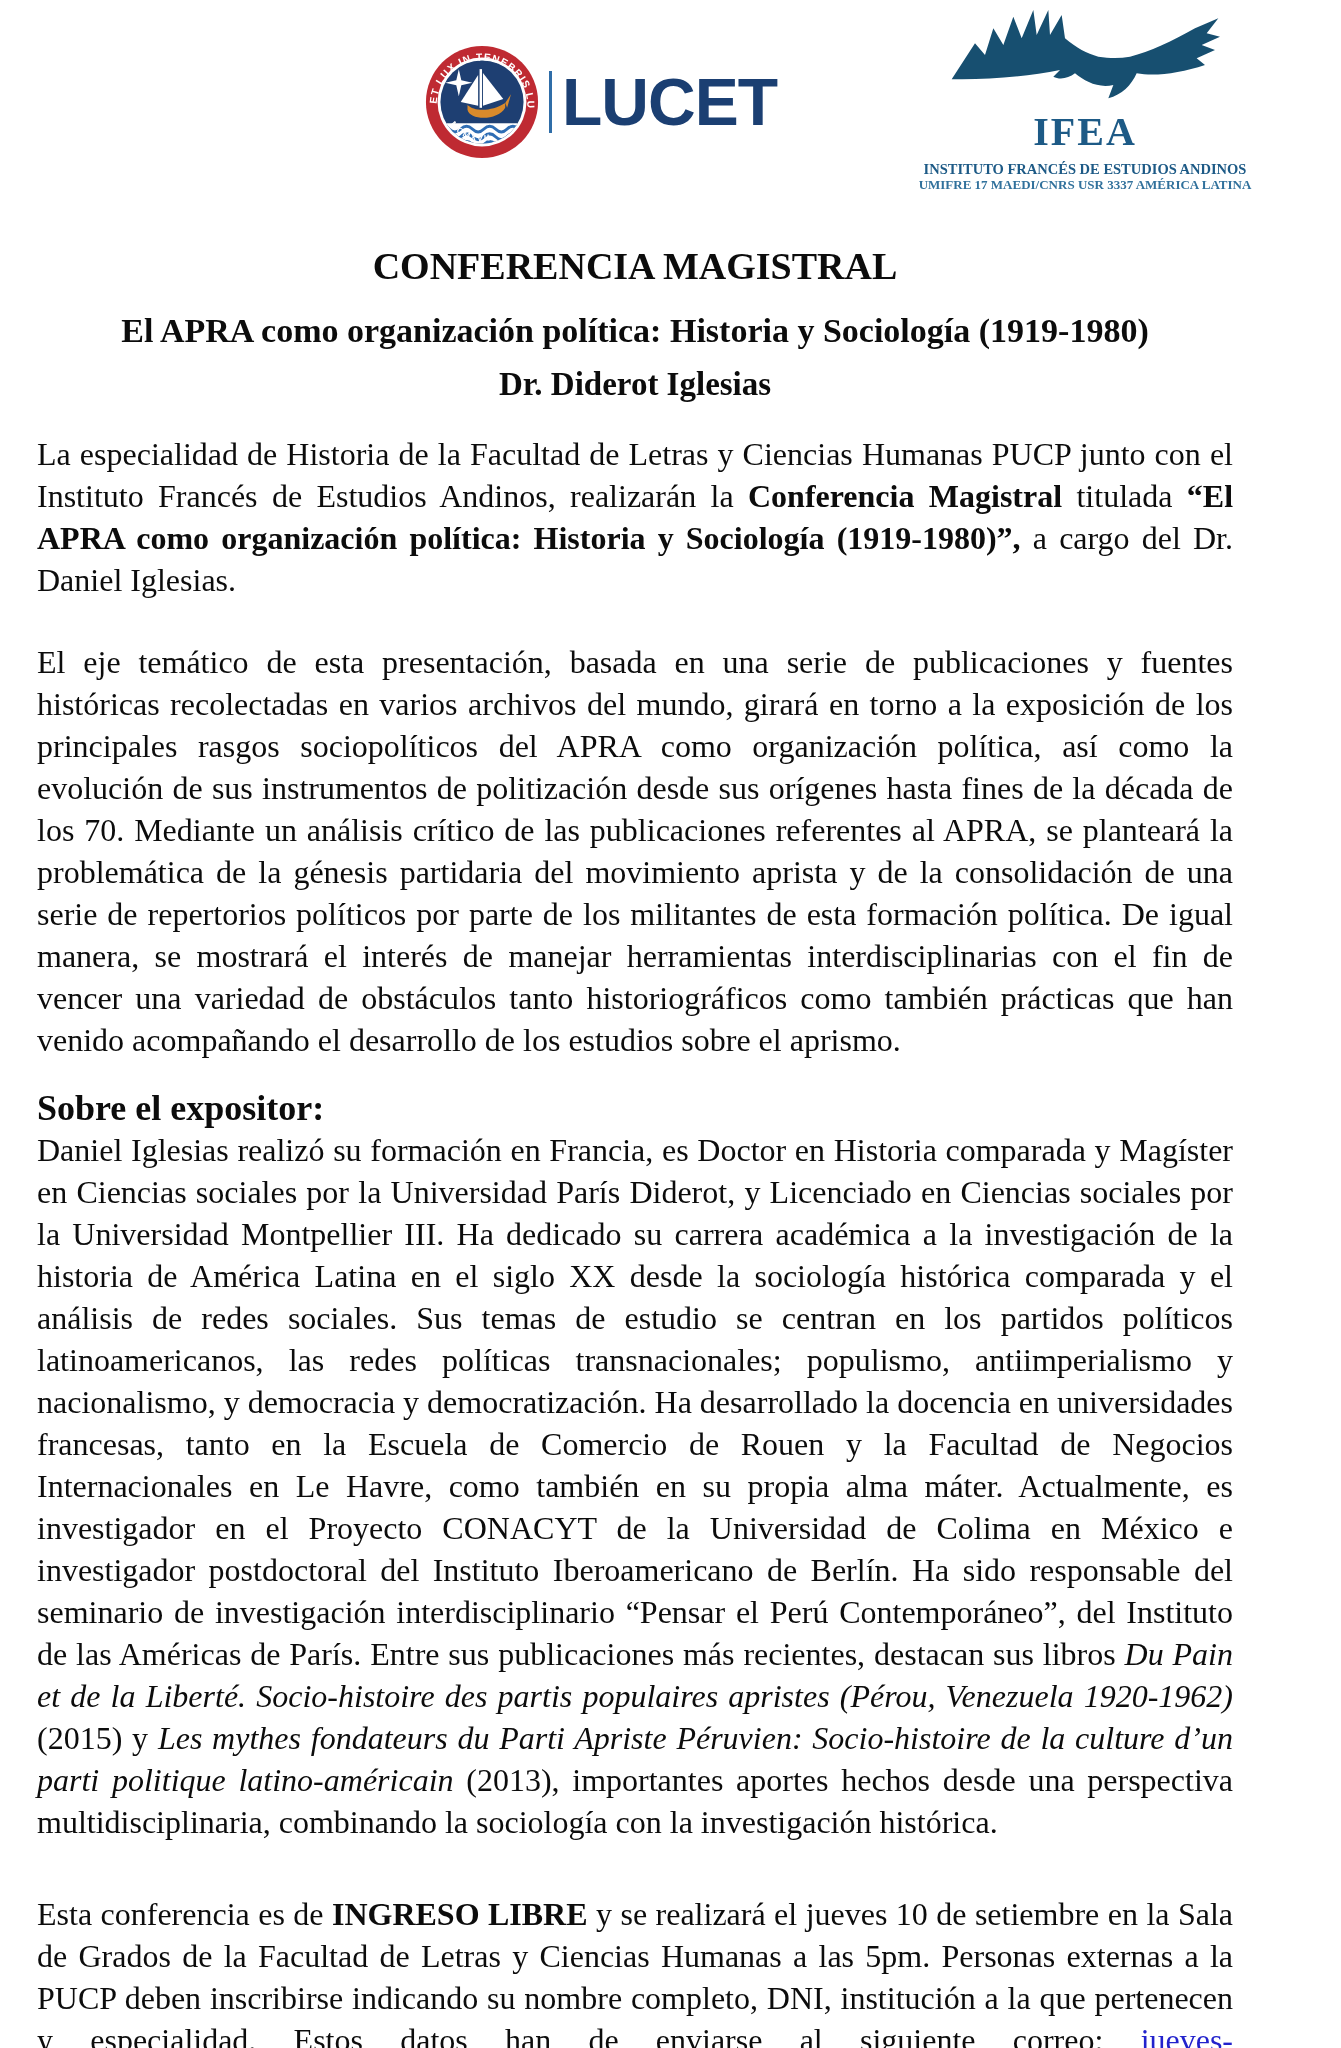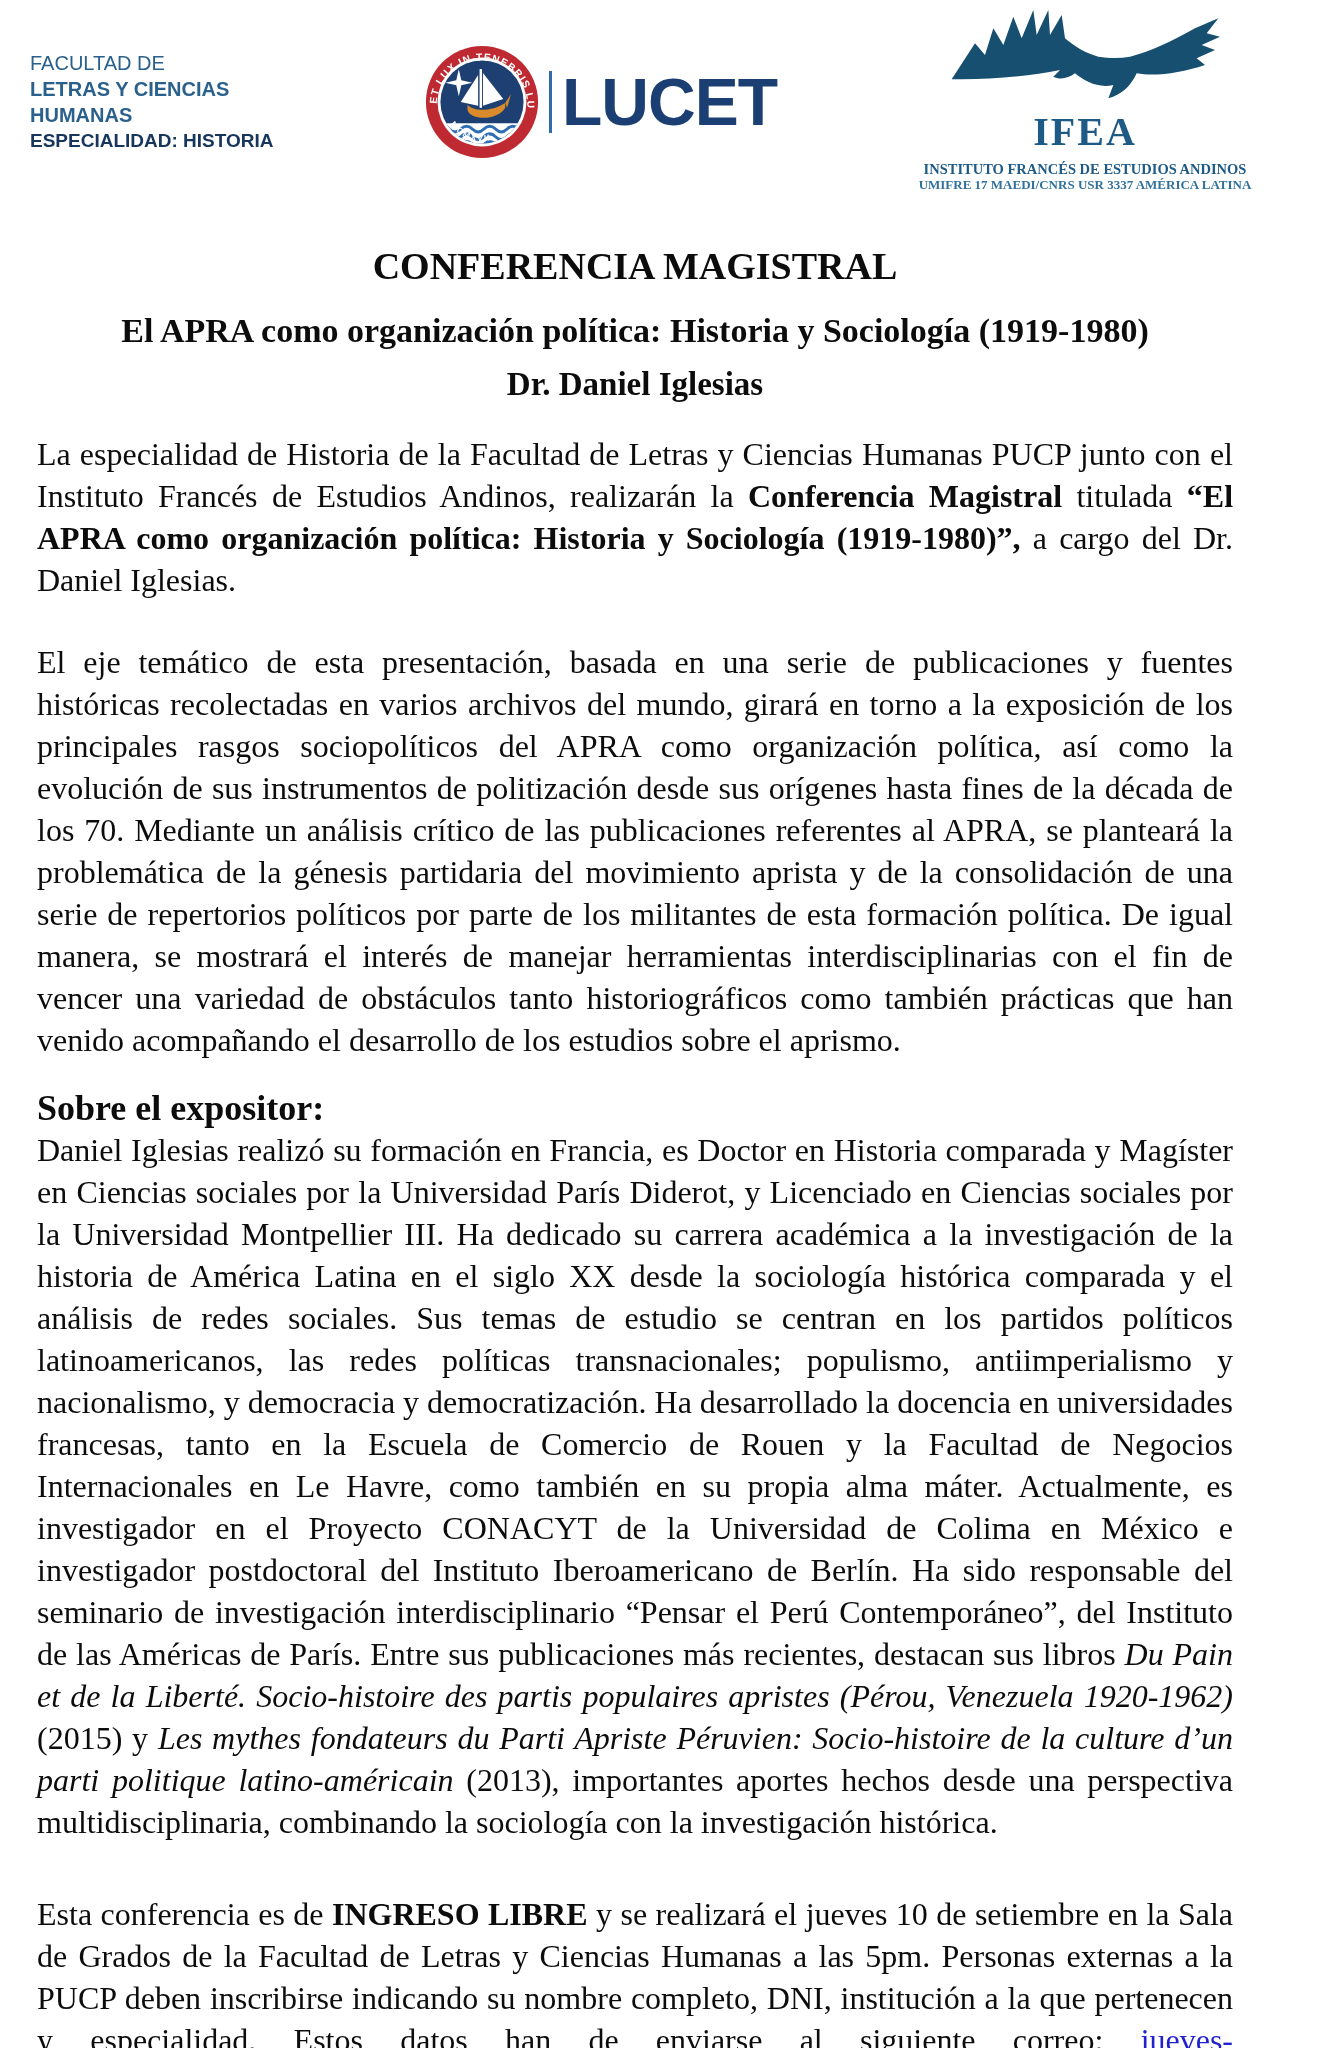--- a/index.html
+++ b/index.html
@@ -57,26 +57,20 @@
   b{font-weight:700;}
   i{font-style:italic;}
 </style>
 </head>
 <body>
 
 <div class="page">
 
   <div class="header">
 
-    <div class="faculty">
-      <div class="l1">FACULTAD DE</div>
-      <div class="l2">LETRAS Y CIENCIAS</div>
-      <div class="l3">HUMANAS</div>
-      <div class="l4">ESPECIALIDAD: HISTORIA</div>
-    </div>
 
     <div class="pucp-logo">
       <svg width="116" height="116" viewBox="0 0 120 120" aria-hidden="true">
         <defs>
           <clipPath id="sealclip">
               <circle cx="60" cy="60" r="43"></circle>
             </clipPath>
           <path id="arcTop" d="M 13,64 A 47,47 0 1 1 107,64" fill="none"></path>
           <path id="arcBottom" d="M 24,78 A 40,40 0 0 0 96,78" fill="none"></path>
         </defs>
@@ -137,21 +131,21 @@
       <div class="ifea-name">INSTITUTO FRANCÉS DE ESTUDIOS ANDINOS</div>
       <div class="ifea-sub">UMIFRE 17 MAEDI/CNRS USR 3337 AMÉRICA LATINA</div>
     </div>
   </div>
 
   <div class="content">
 
     <h1 class="doc-title">CONFERENCIA MAGISTRAL</h1>
 
     <p class="doc-subtitle">El APRA como organización política: Historia y Sociología (1919-1980)</p>
-    <p class="doc-speaker">Dr. Daniel Iglesias</p>
+    <p class="doc-speaker">Dr. Diderot Iglesias</p>
 
     <p class="para p-intro"><span>La especialidad de Historia de la Facultad de Letras y Ciencias Humanas PUCP junto con el Instituto Francés de Estudios Andinos, realizarán la </span><b>Conferencia Magistral</b><span> titulada </span><b>“El APRA como organización política: Historia y Sociología (1919-1980)”,</b><span> a cargo del Dr. Daniel Iglesias.</span></p>
 
     <p class="para p-abstract"><span>El eje temático de esta presentación, basada en una serie de publicaciones y fuentes históricas recolectadas en varios archivos del mundo, girará en torno a la exposición de los principales rasgos sociopolíticos del APRA como organización política, así como la evolución de sus instrumentos de politización desde sus orígenes hasta fines de la década de los 70. Mediante un análisis crítico de las publicaciones referentes al APRA, se planteará la problemática de la génesis partidaria del movimiento aprista y de la consolidación de una serie de repertorios políticos por parte de los militantes de esta formación política. De igual manera, se mostrará el interés de manejar herramientas interdisciplinarias con el fin de vencer una variedad de obstáculos tanto historiográficos como también prácticas que han venido acompañando el desarrollo de los estudios sobre el aprismo.</span></p>
 
     <div class="speaker-heading">Sobre el expositor:</div>
 
     <p class="para p-bio"><span>Daniel Iglesias realizó su formación en Francia, es Doctor en Historia comparada y Magíster en Ciencias sociales por la Universidad París Diderot, y Licenciado en Ciencias sociales por la Universidad Montpellier III. Ha dedicado su carrera académica a la investigación de la historia de América Latina en el siglo XX desde la sociología histórica comparada y el análisis de redes sociales. Sus temas de estudio se centran en los partidos políticos latinoamericanos, las redes políticas transnacionales; populismo, antiimperialismo y nacionalismo, y democracia y democratización. Ha desarrollado la docencia en universidades francesas, tanto en la Escuela de Comercio de Rouen y la Facultad de Negocios Internacionales en Le Havre, como también en su propia alma máter. Actualmente, es investigador en el Proyecto CONACYT de la Universidad de Colima en México e investigador postdoctoral del Instituto Iberoamericano de Berlín. Ha sido responsable del seminario de investigación interdisciplinario “Pensar el Perú Contemporáneo”, del Instituto de las Américas de París. Entre sus publicaciones más recientes, destacan sus libros </span><i>Du Pain et de la Liberté. Socio-histoire des partis populaires apristes (Pérou, Venezuela 1920-1962)</i><span> (2015) y </span><i>Les mythes fondateurs du Parti Apriste Péruvien: Socio-histoire de la culture d’un parti politique latino-américain</i><span> (2013), importantes aportes hechos desde una perspectiva multidisciplinaria, combinando la sociología con la investigación histórica.</span></p>
 
     <p class="para p-logistics"><span>Esta conferencia es de </span><b>INGRESO LIBRE</b><span> y se realizará el jueves 10 de setiembre en la Sala de Grados de la Facultad de Letras y Ciencias Humanas a las 5pm. Personas externas a la PUCP deben inscribirse indicando su nombre completo, DNI, institución a la que pertenecen y especialidad. Estos datos han de enviarse al siguiente correo: </span><a href="#" class="email-link">jueves-historiograficos@pucp.pe</a></p>

